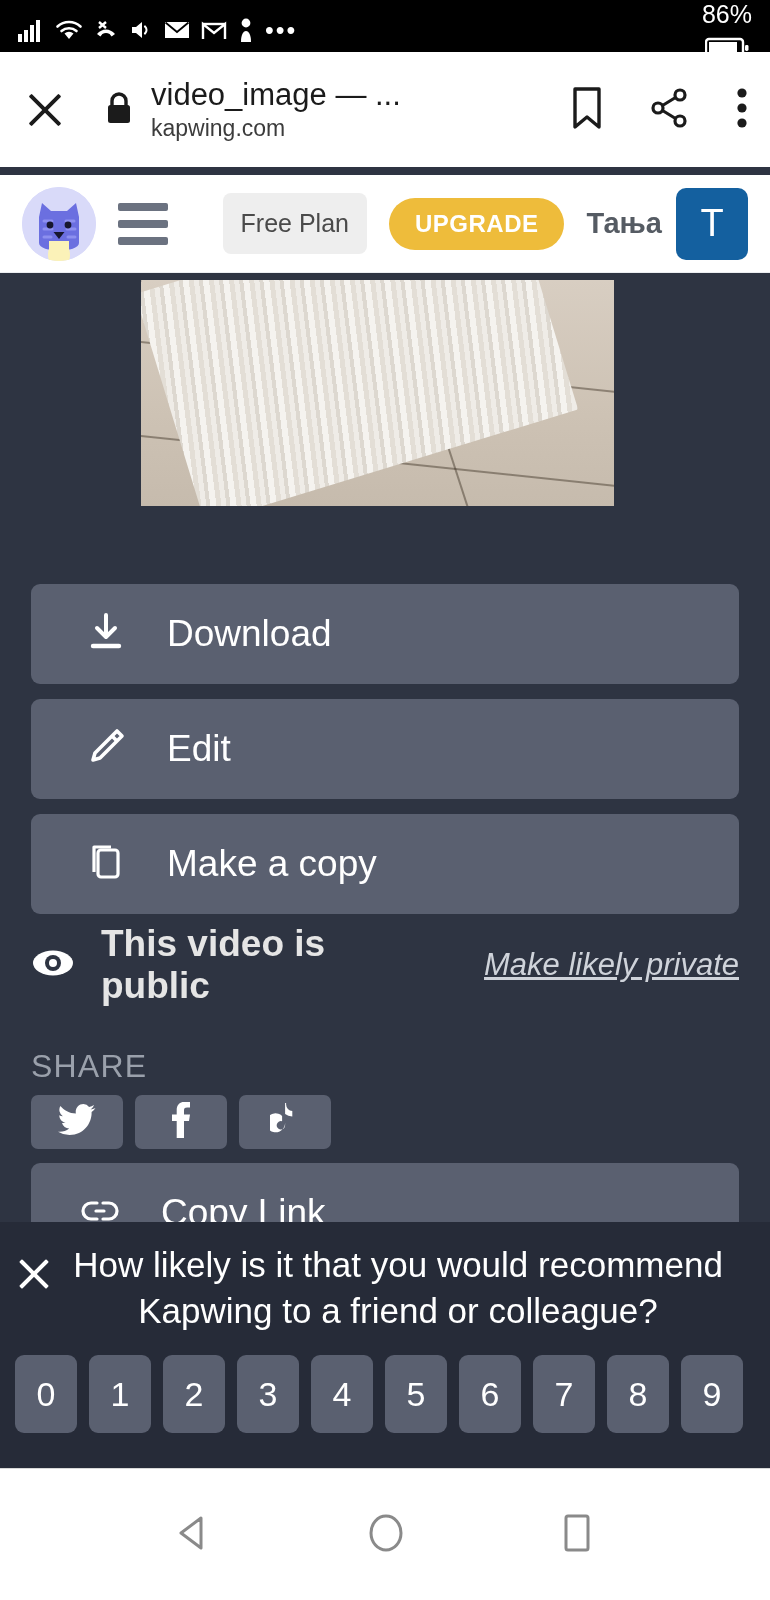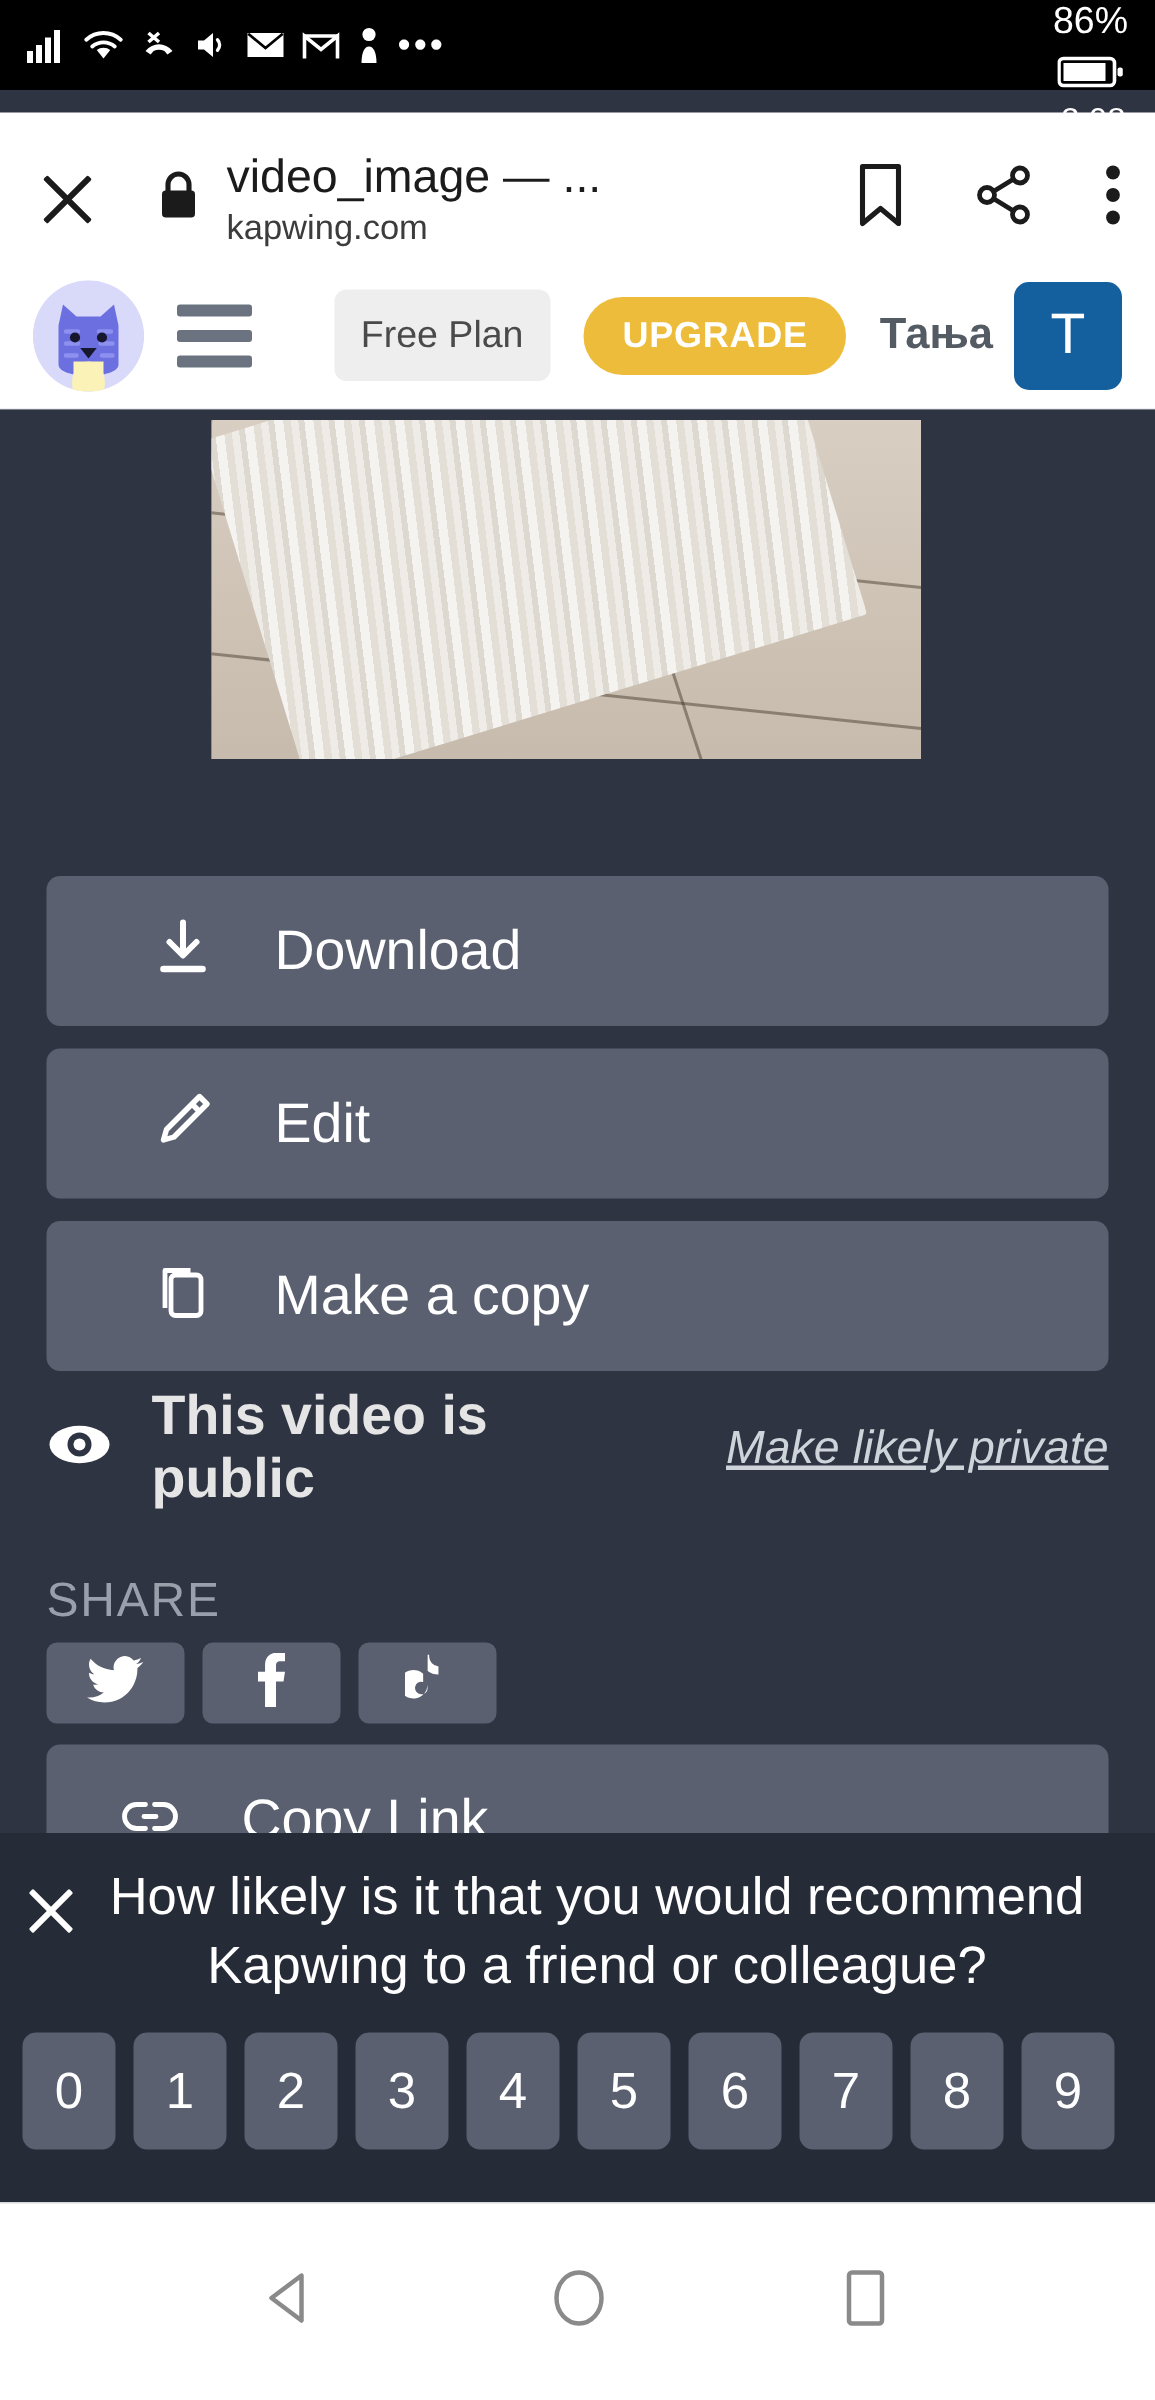--- a/index.html
+++ b/index.html
@@ -20,21 +20,21 @@
   }
   .sb-left { display: flex; align-items: center; gap: 11px; }
   .sb-right { display: flex; align-items: center; gap: 7px; flex-direction: column; }
   .sb-icon { display: inline-flex; align-items: center; justify-content: center; }
   .sb-text { font-size: 25px; letter-spacing: 0px; font-family: "Liberation Sans", sans-serif; }
   .sb-time { font-size: 22px; margin-left: 4px; }
   .dots3 { font-size: 25px; line-height: 10px; letter-spacing: 2px; }
 
   
   .cct {
-    position: absolute; top: 75px; left: 0; width: 770px; height: 115px;
+    position: absolute; top: 52px; left: 0; width: 770px; height: 115px;
     background: #fff;
     display: flex; align-items: center; padding: 0 22px;
   }
   .cct-close { width: 46px; height: 46px; position: relative; flex: 0 0 auto; }
   .cct-close span {
     position: absolute; left: 2px; top: 21px; width: 42px; height: 4px;
     background: #1b1b1b; border-radius: 1px;
   }
   .cct-close span:nth-child(1) { transform: rotate(45deg); }
   .cct-close span:nth-child(2) { transform: rotate(-45deg); }
@@ -102,21 +102,21 @@
     background: #d9d4ca; border-radius: 45% 45% 40% 40%;
   }
   .cat-paw {
     position: absolute; left: 312px; top: -16px; width: 78px; height: 58px;
     background: #f2ead2; border-radius: 50% 55% 45% 50%;
   }
 
   .action-btn {
     position: absolute; left: 31px; width: 708px; height: 100px;
     background: #5a6070; border-radius: 9px;
-    display: flex; align-items: center; padding-left: 72px; gap: 42px;
+    display: flex; align-items: center; padding-left: 56px; gap: 42px;
   }
   .action-label { color: #fff; font-size: 37px; }
 
   .visibility-row {
     position: absolute; left: 31px; top: 668px; width: 708px; height: 48px;
     display: flex; align-items: center;
   }
   .vis-text { color: #e5e5e5; font-size: 37px; font-weight: bold; margin-left: 26px; }
   .vis-link {
     color: #cfd3da; font-size: 31px; font-style: italic;

